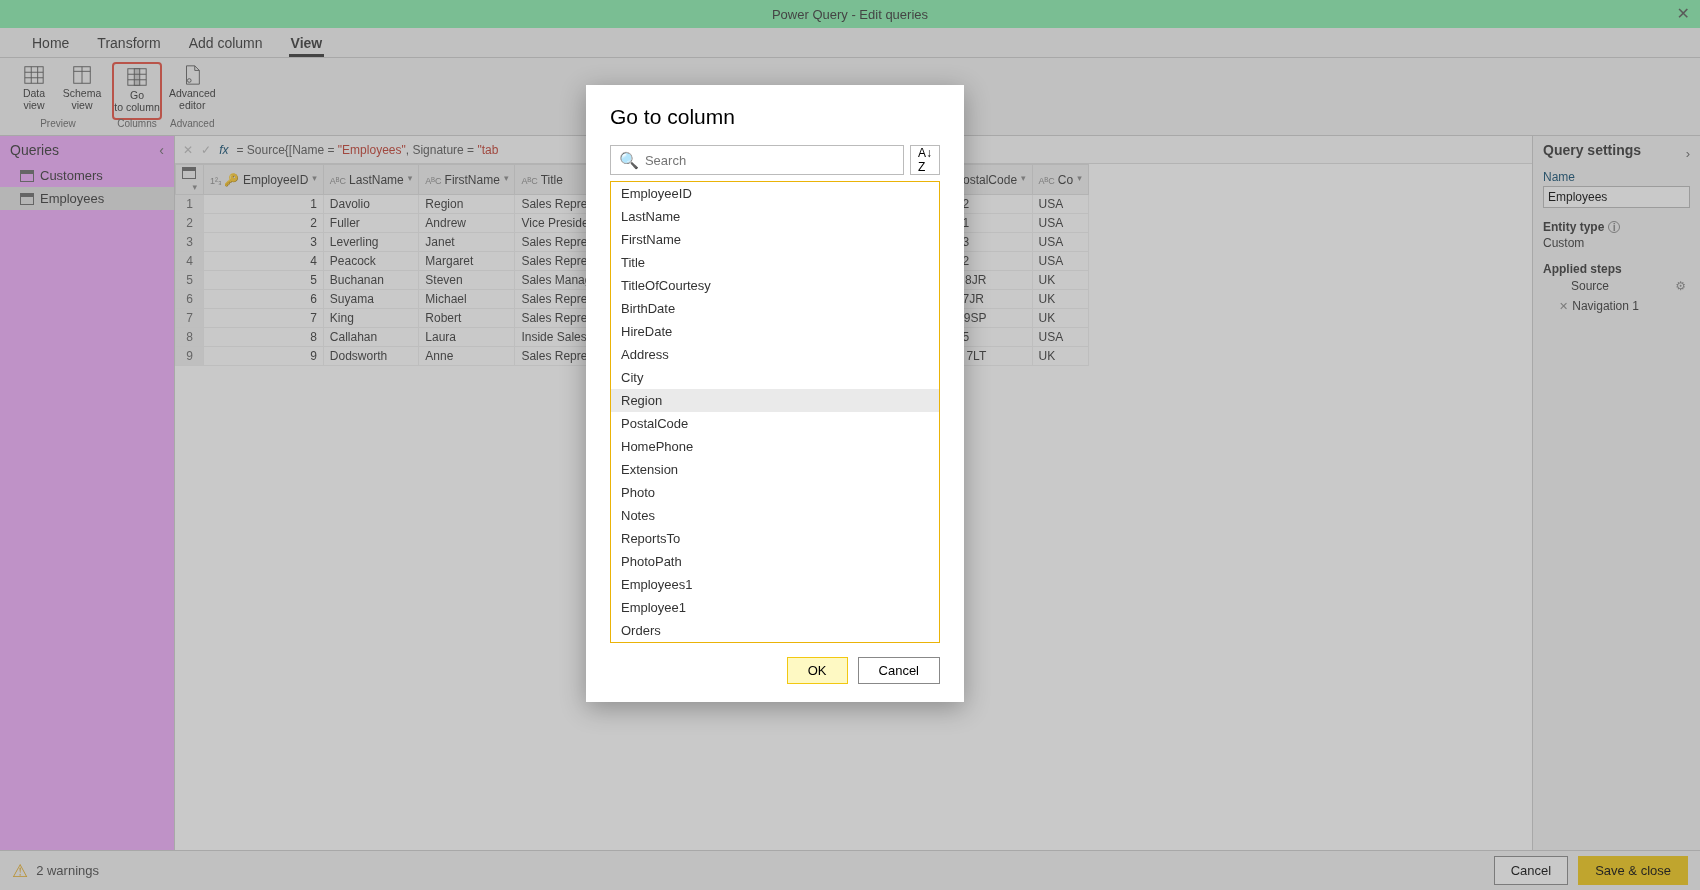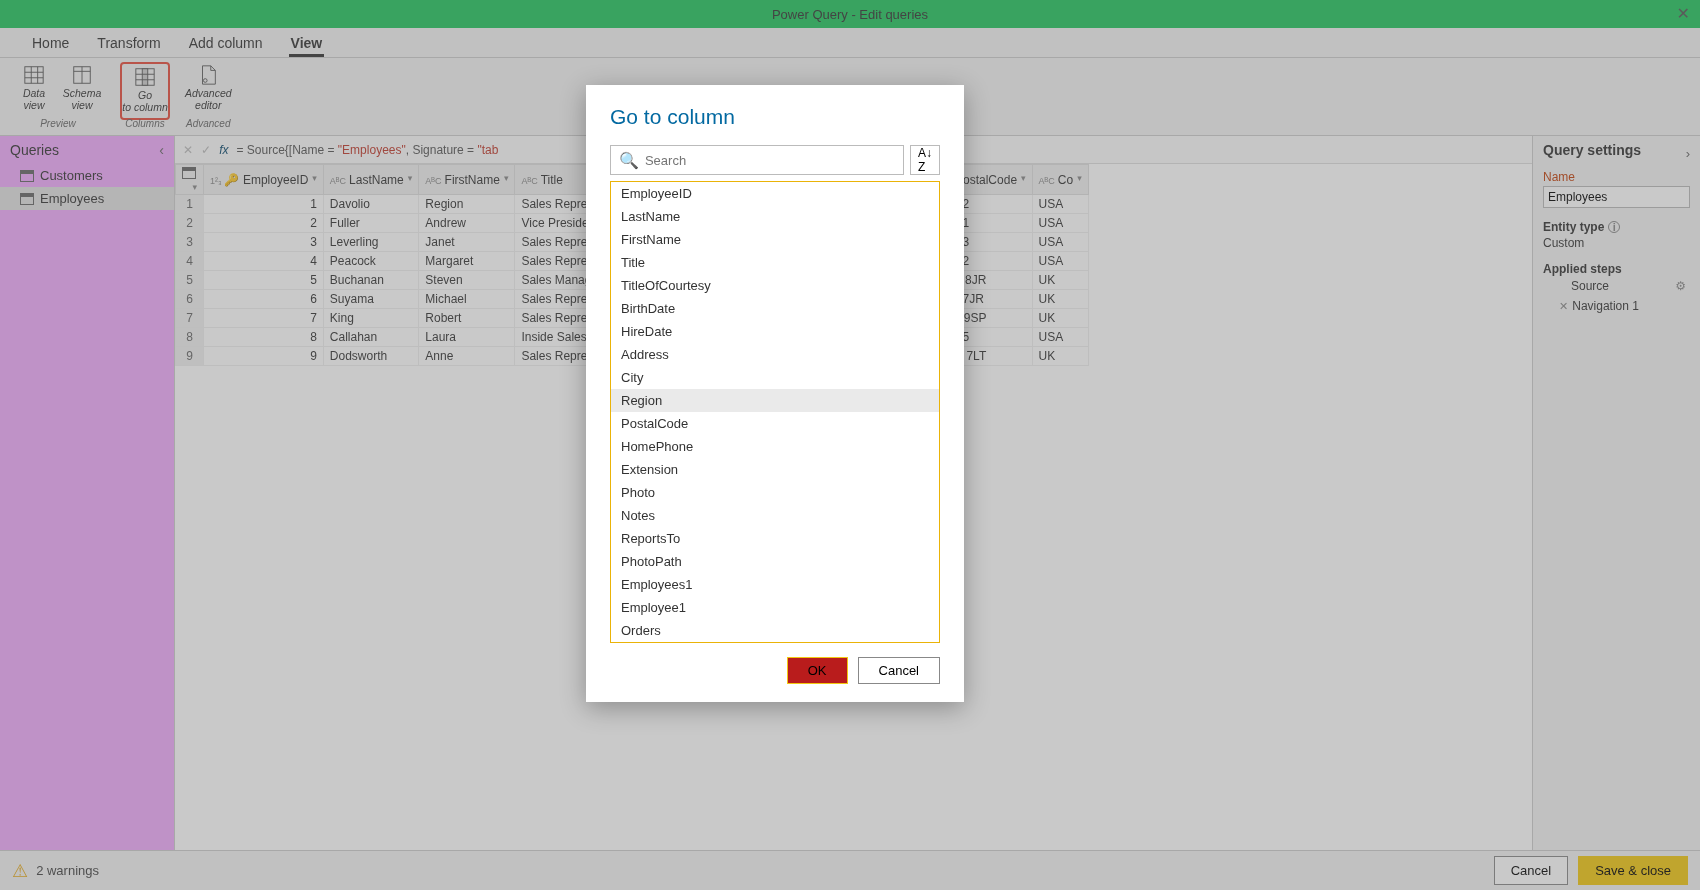--- a/index.html
+++ b/index.html
@@ -2,28 +2,28 @@
 <html><head>
 <meta charset="utf-8">
 <style>
 * { box-sizing: border-box; margin: 0; padding: 0; font-family: "Segoe UI", Tahoma, sans-serif; }
 html, body { width: 1700px; height: 890px; overflow: hidden; background: #f3f3f3; }
 
 
 .app { position: relative; width: 100%; height: 100%; }
 .dim-overlay { position: absolute; inset: 0; background: rgba(100,100,100,0.35); z-index: 50; pointer-events: none; }
 
-.titlebar { height: 28px; display: flex; align-items: center; justify-content: center; background: #22c55e; position: relative; font-size: 13px; color: #333; }
+.titlebar { height: 28px; display: flex; align-items: center; justify-content: center; background: #86efac; position: relative; font-size: 13px; color: #333; }
 .titlebar .close-x { position: absolute; right: 10px; top: 4px; font-size: 16px; color: #555; }
 
 .tabs { height: 30px; display: flex; align-items: flex-end; padding-left: 30px; gap: 24px; border-bottom: 1px solid #ccc; background: #f3f3f3; font-size: 14px; }
 .tabs .tab { padding: 4px 2px 6px 2px; color: #333; cursor: pointer; }
 .tabs .tab.active { font-weight: 600; border-bottom: 3px solid #333; padding-bottom: 3px; }
 
-.ribbon { height: 78px; background: #f3f3f3; border-bottom: 1px solid #ccc; display: flex; padding: 4px 12px 0 12px; gap: 16px; font-style: italic; }
+.ribbon { height: 78px; background: #f3f3f3; border-bottom: 1px solid #ccc; display: flex; padding: 4px 12px 0 12px; gap: 8px; }
 .ribbon-group { display: flex; flex-direction: column; align-items: center; }
 .ribbon-group-items { display: flex; gap: 4px; }
 .ribbon-btn { width: 44px; height: 58px; display: flex; flex-direction: column; align-items: center; justify-content: flex-start; padding-top: 2px; font-size: 10.5px; color: #333; text-align: center; line-height: 1.1; cursor: pointer; }
 .ribbon-btn.highlighted { border: 2px solid #e74c3c; border-radius: 4px; width: 50px; }
 .ribbon-icon { width: 22px; height: 22px; margin-bottom: 2px; display: flex; align-items: center; justify-content: center; }
 .ribbon-group-label { font-size: 10px; color: #666; margin-top: -2px; }
 
 .body { display: flex; height: calc(100% - 28px - 30px - 78px - 40px); }
 
 .queries-panel { width: 175px; background: #f0abfc; border-right: 1px solid #ccc; }
@@ -43,46 +43,46 @@
 table.grid th { background: #f0f0f0; border: 1px solid #ddd; padding: 2px 6px; text-align: left; font-weight: normal; color: #333; position: sticky; top: 0; white-space: nowrap; height: 20px; }
 table.grid th .col-type { font-size: 9px; color: #888; margin-right: 3px; }
 table.grid th .drop { float: right; color: #888; font-size: 9px; margin-left: 4px; }
 table.grid td { border: 1px solid #eee; padding: 2px 6px; color: #333; white-space: nowrap; height: 19px; }
 table.grid td.rownum { background: #f0f0f0; text-align: center; color: #666; width: 28px; }
 table.grid td.right { text-align: right; }
 table.grid td .null { color: #999; font-style: italic; font-size: 11px; }
 
 .settings-panel { width: 168px; background: #f3f3f3; border-left: 1px solid #ccc; padding: 6px 10px; font-size: 13px; color: #333; }
 .settings-panel h4 { font-size: 14px; font-weight: 600; margin-bottom: 6px; }
-.settings-panel .label { font-size: 12px; color: #c2410c; margin-top: 6px; }
+.settings-panel .label { font-size: 12px; color: #0c4a6e; margin-top: 6px; }
 .settings-panel input { width: 100%; font-size: 12px; padding: 3px 4px; border: 1px solid #bbb; background: #fff; margin-top: 2px; }
 .settings-panel .section { margin-top: 12px; font-weight: 600; font-size: 12px; }
 .step { font-size: 12px; padding: 3px 4px 3px 16px; display: flex; justify-content: space-between; align-items: center; }
 .step .x { color: #888; font-size: 11px; margin-right: 4px; }
 
 .footer { height: 40px; border-top: 1px solid #ccc; background: #f3f3f3; display: flex; align-items: center; justify-content: space-between; padding: 0 12px; font-size: 13px; }
 .footer .warn { display: flex; align-items: center; gap: 8px; color: #444; }
 .footer .warn-icon { color: #e6a817; font-size: 18px; }
 .footer .btns { display: flex; gap: 10px; }
 .footer button { padding: 6px 16px; font-size: 13px; border: 1px solid #888; background: #fff; cursor: pointer; }
 .footer button.primary { background: #f2c811; border-color: #f2c811; }
 
 
 .modal { position: absolute; left: 586px; top: 85px; width: 378px; background: #fff; z-index: 100; box-shadow: 0 6px 24px rgba(0,0,0,0.3); padding: 20px 24px 18px 24px; }
-.modal h2 { font-size: 21px; font-weight: 400; color: #0369a1; margin-bottom: 16px; }
+.modal h2 { font-size: 21px; font-weight: 400; color: #000000; margin-bottom: 16px; }
 .search-row { display: flex; gap: 6px; margin-bottom: 6px; }
 .search-box { flex: 1; display: flex; align-items: center; border: 1px solid #bbb; padding: 4px 8px; gap: 6px; }
 .search-box input { border: none; outline: none; flex: 1; font-size: 13px; }
 .sort-btn { width: 30px; border: 1px solid #bbb; display: flex; align-items: center; justify-content: center; font-size: 12px; cursor: pointer; }
 .col-list { border: 1px solid #eab308; max-height: 470px; overflow-y: auto; }
 .col-list-item { padding: 4px 10px; font-size: 13px; color: #333; cursor: pointer; }
 .col-list-item.hover { background: #eaeaea; }
 .modal-btns { display: flex; justify-content: flex-end; gap: 10px; margin-top: 14px; }
 .modal-btns button { padding: 5px 20px; font-size: 13px; border: 1px solid #888; background: #fff; cursor: pointer; }
-.modal-btns button.primary { background: #b91c1c; border-color: #f2c811; }
+.modal-btns button.primary { background: #fef9c3; border-color: #f2c811; }
 
 svg.icon { width: 100%; height: 100%; }
 </style>
 </head>
 <body>
 
 <div class="app">
 
   <div class="titlebar">
     <span>Power Query - Edit queries</span>

